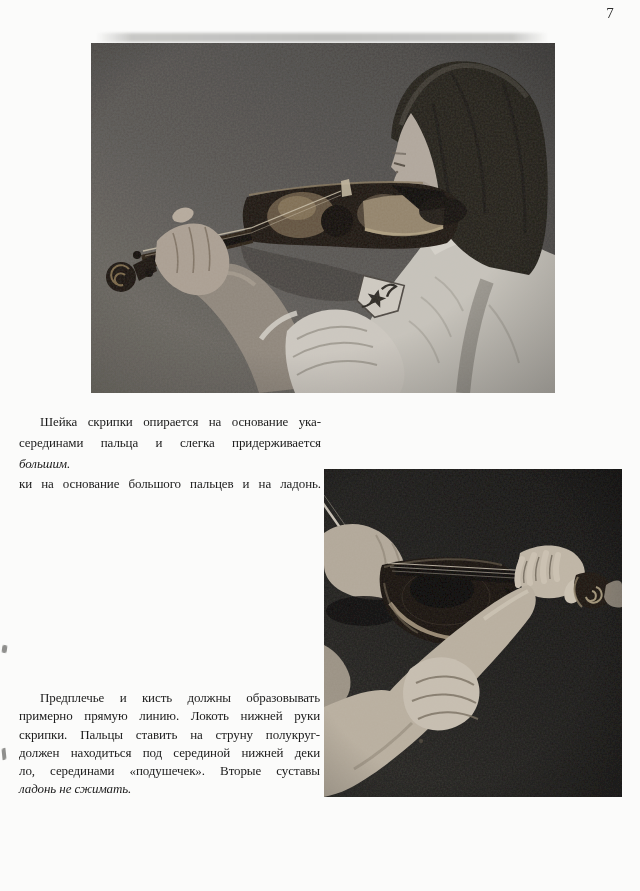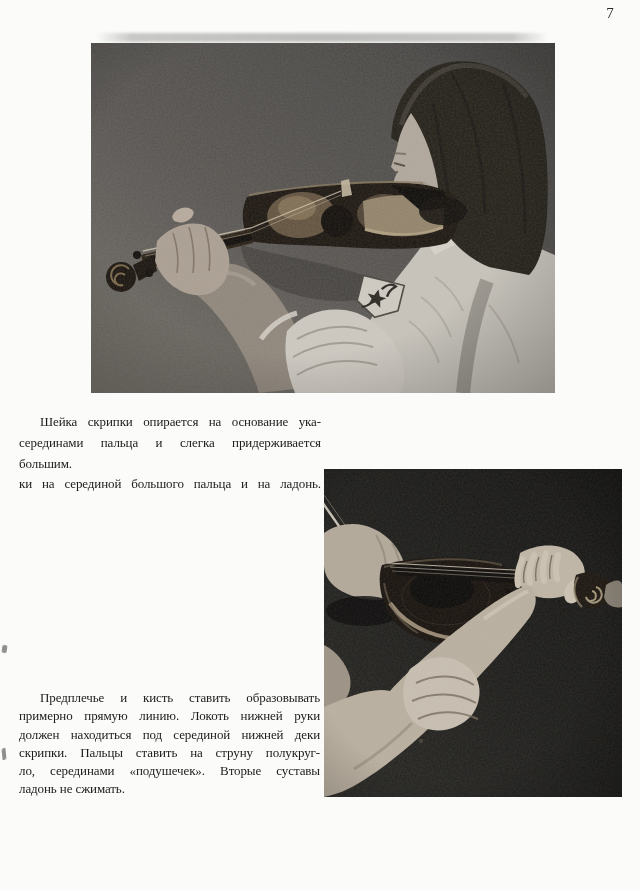--- a/index.html
+++ b/index.html
@@ -49,21 +49,21 @@
   .tb2 { left: 19px; top: 689px; width: 301px; }
   .line {
     white-space: nowrap;
     text-align: justify;
     text-align-last: justify;
     overflow: visible;
   }
   .tb1 .line { height: 20.8px; line-height: 20.8px; }
   .tb2 .line { height: 18.3px; line-height: 18.3px; }
   .line.indent { padding-left: 21px; }
-  .line.end { text-align-last: left; }
+  .line.end { text-align-last: left; font-style: italic; }
   .edge-artifact {
     position: absolute;
     background: #7d7d7a;
     filter: blur(.4px);
     opacity: .85;
   }
   .artifact-1 { left: 2px; top: 645px; width: 5px; height: 8px; border-radius: 2px; transform: rotate(8deg); }
   .artifact-2 { left: 2px; top: 748px; width: 4px; height: 12px; border-radius: 3px 0 3px 0; transform: rotate(-6deg); }
 </style>
 </head>
@@ -180,21 +180,21 @@
         <rect width="464" height="350" filter="url(#tgrain)" opacity="0.16"></rect>
         <rect width="464" height="350" fill="url(#tvig)"></rect>
       </g>
     </svg>
   </div>
 
   <div class="text-block tb1">
     <div class="line indent">Шейка скрипки опирается на основание ука-</div>
     <div class="line">серединами пальца и слегка придерживается</div>
     <div class="line end">большим.</div>
-    <div class="line">ки на серединой большого пальца и на ладонь.</div>
+    <div class="line">ки на основание большого пальцев и на ладонь.</div>
   </div>
 
   <div class="photo photo-bottom">
     <svg viewBox="0 0 298 328" xmlns="http://www.w3.org/2000/svg">
       <defs>
         <linearGradient id="bbg" x1="0" y1="1" x2="1" y2="0">
           <stop offset="0" stop-color="#282724"></stop>
           <stop offset="0.5" stop-color="#1d1c1a"></stop>
           <stop offset="1" stop-color="#141312"></stop>
         </linearGradient>
@@ -268,24 +268,24 @@
           <circle cx="97" cy="272" r="2.2" fill="#4a4338" opacity="0.85"></circle>
         </g>
 
         <rect width="298" height="328" filter="url(#bgrain)" opacity="0.14"></rect>
         <rect width="298" height="328" fill="url(#bvig)"></rect>
       </g>
     </svg>
   </div>
 
   <div class="text-block tb2">
-    <div class="line indent">Предплечье и кисть ставить образовывать</div>
+    <div class="line indent">Предплечье и кисть должны образовывать</div>
     <div class="line">примерно прямую линию. Локоть нижней руки</div>
+    <div class="line">скрипки. Пальцы ставить на струну полукруг-</div>
     <div class="line">должен находиться под серединой нижней деки</div>
-    <div class="line">скрипки. Пальцы ставить на струну полукруг-</div>
     <div class="line">ло, серединами «подушечек». Вторые суставы</div>
     <div class="line end">ладонь не сжимать.</div>
   </div>
 
   <div class="edge-artifact artifact-1"></div>
   <div class="edge-artifact artifact-2"></div>
 
 </div>
 
 </body></html>

